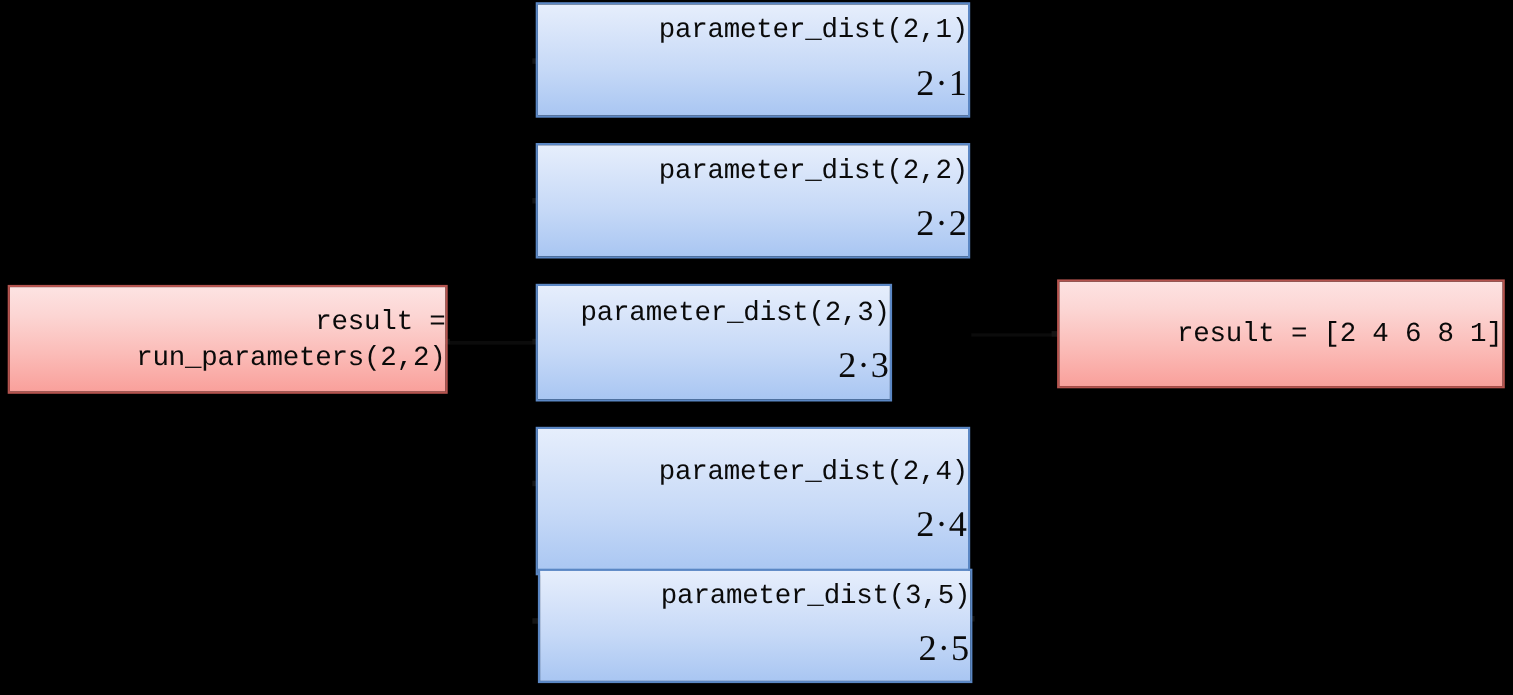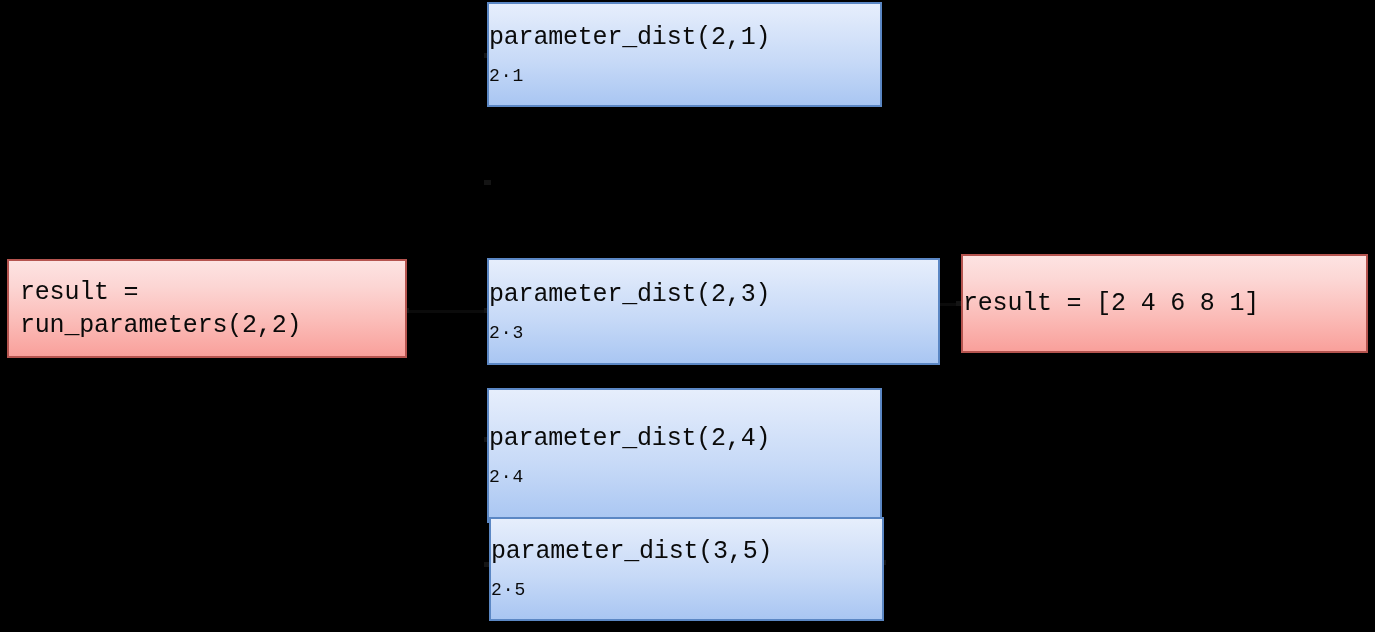--- a/index.html
+++ b/index.html
@@ -16,21 +16,21 @@
     overflow: hidden;
     font-family: "Liberation Mono", "DejaVu Sans Mono", monospace;
   }
 
   
   .node {
     position: absolute;
     box-sizing: border-box;
     display: flex;
     flex-direction: column;
-    align-items: flex-start;
+    align-items: flex-end;
     justify-content: center;
     text-align: center;
     border-width: 2px;
     border-style: solid;
     line-height: 1.32;
     white-space: pre;
   }
 
   
   .node.blue {
@@ -38,22 +38,22 @@
     background: linear-gradient(to bottom, #e6eefc 0%, #dae6fa 22%, #c6d9f7 58%, #a9c6f2 100%);
     color: #000000;
   }
   .node.blue .call-label {
     font-family: "Liberation Mono", "DejaVu Sans Mono", monospace;
     font-size: 25px;
     letter-spacing: -0.2px;
     color: #0a0a0a;
   }
   .node.blue .expr {
-    font-family: Liberation Mono, monospace;
-    font-size: 18px;
+    font-family: Liberation Serif, serif;
+    font-size: 33px;
     color: #0a0a0a;
     margin-top: 11px;
     letter-spacing: 1px;
   }
 
   
   .node.pink {
     border-color: #b5544f;
     background: linear-gradient(to bottom, #fde3e2 0%, #fcd6d4 26%, #fbbdb9 62%, #f9a09b 100%);
     color: #000000;
@@ -103,22 +103,26 @@
   <div class="node pink" style="left:7px; top:259px; width:400px; height:99px;padding-left:11px;">
     <div class="line">result =</div>
     <div class="line">run_parameters(2,2)</div>
   </div>
 
   <div class="node blue" style="left:487px; top:2px; width:395px; height:105px;">
     <div class="call-label">parameter_dist(2,1)</div>
     <div class="expr">2·1</div>
   </div>
 
+  <div class="node blue" style="left:487px; top:130px; width:395px; height:105px;">
+    <div class="call-label">parameter_dist(2,2)</div>
+    <div class="expr">2·2</div>
+  </div>
 
-  <div class="node blue" style="left:487px; top:258px; width:453px; height:107px;">
+  <div class="node blue" style="left:487px; top:258px; width:324px; height:107px;">
     <div class="call-label">parameter_dist(2,3)</div>
     <div class="expr">2·3</div>
   </div>
 
   <div class="node blue" style="left:487px; top:388px; width:395px; height:135px;">
     <div class="call-label">parameter_dist(2,4)</div>
     <div class="expr">2·4</div>
   </div>
 
   <div class="node blue" style="left:489px; top:517px; width:395px; height:104px;">

